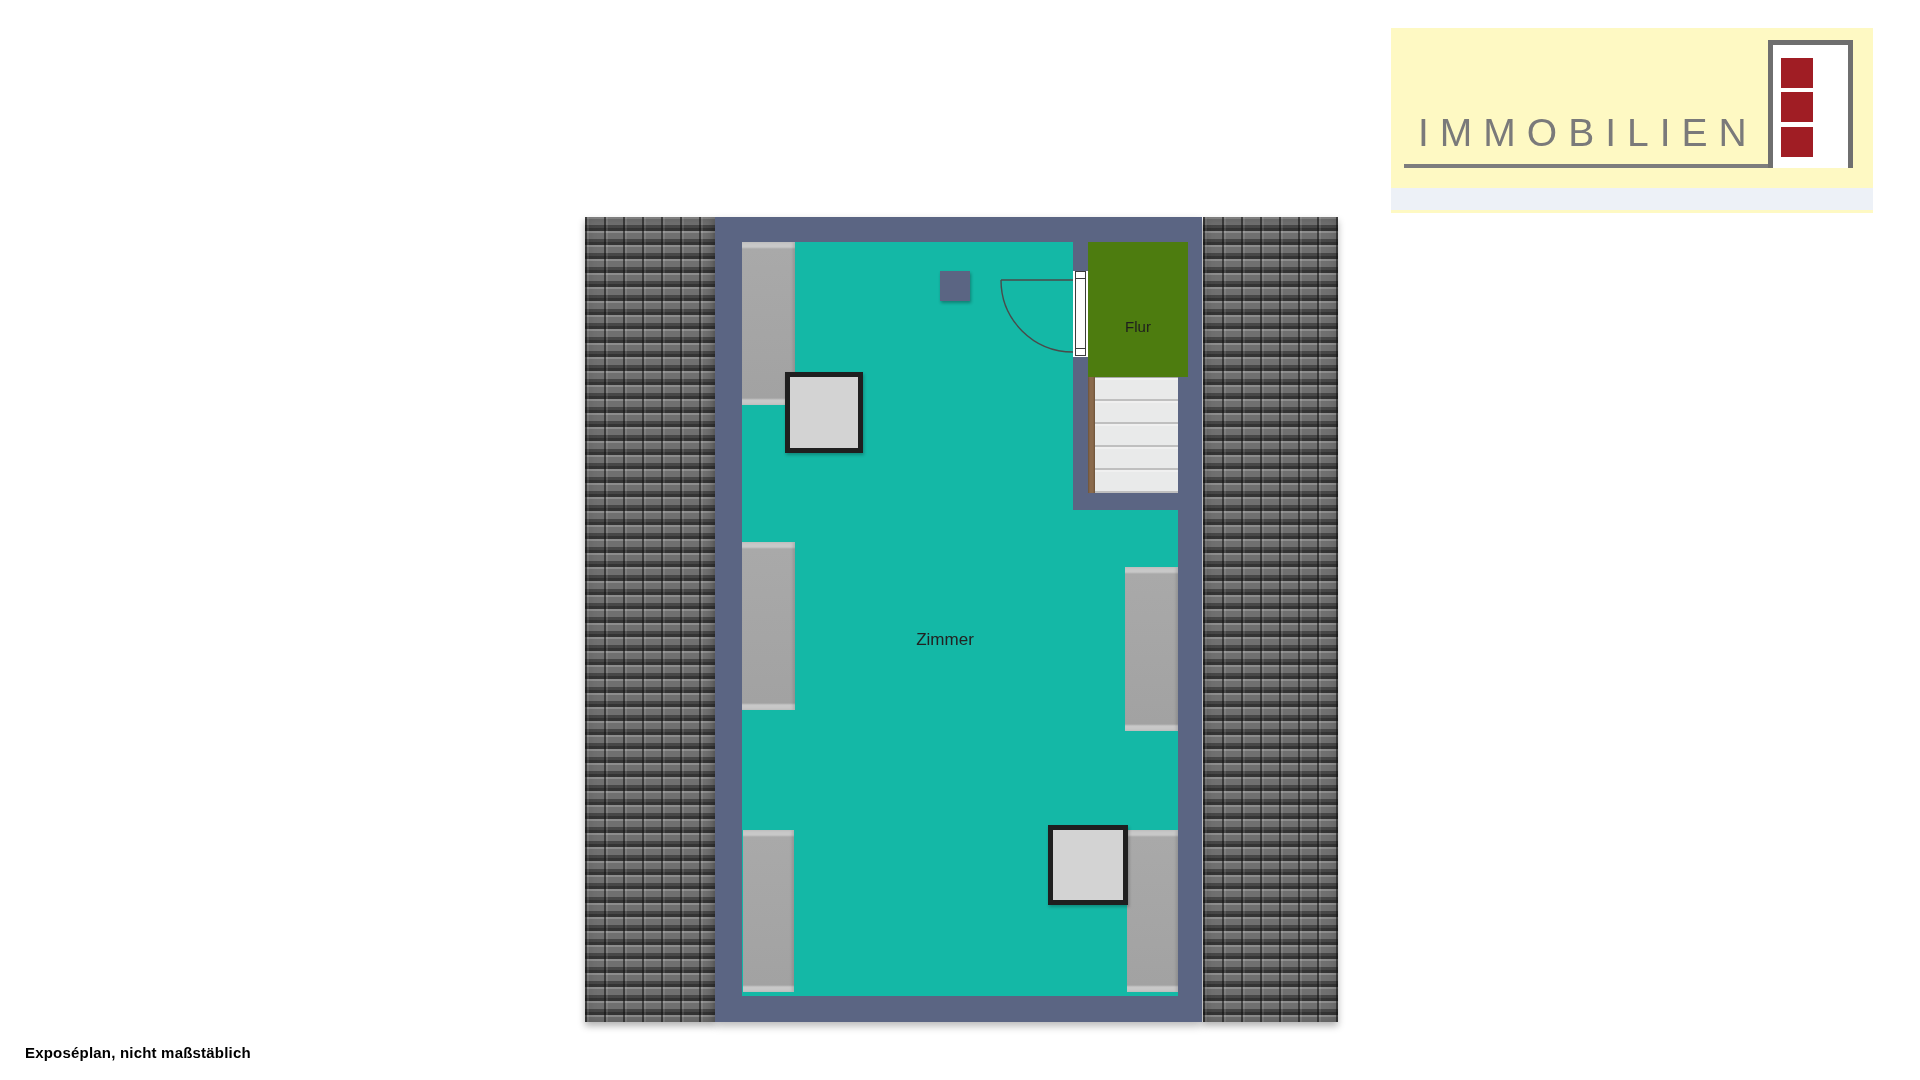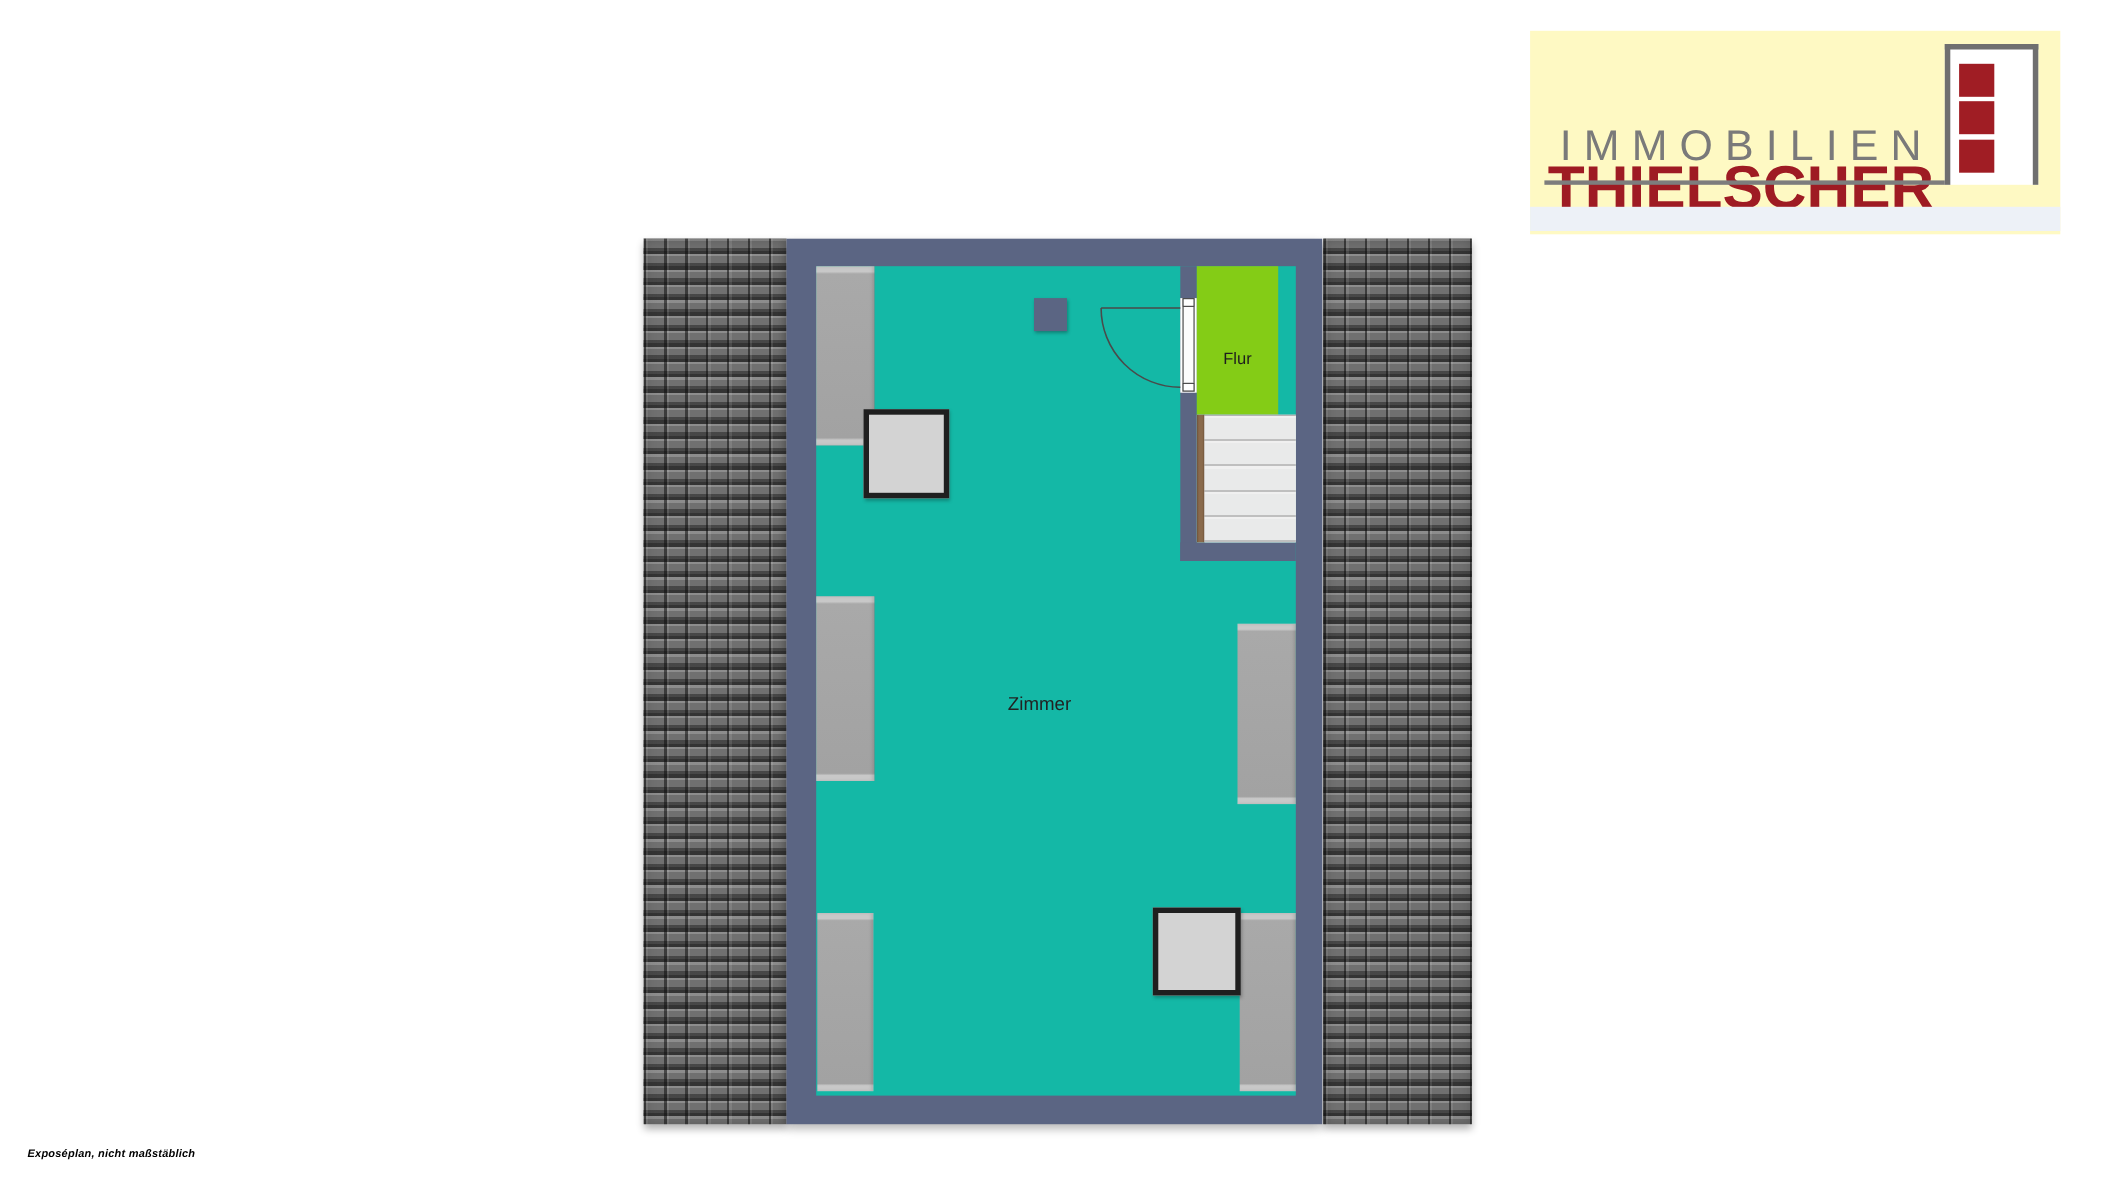--- a/index.html
+++ b/index.html
@@ -30,21 +30,21 @@
 
   
   .building{position:absolute;left:715px;top:217px;width:487px;height:805px;background:#5b6583;
             box-shadow:0 4px 8px rgba(0,0,0,.28);}
   .floor{position:absolute;left:27px;top:25px;width:436px;height:754px;background:#14b8a6;}
 
   
   .iwall{position:absolute;left:358px;top:25px;width:15px;height:268px;background:#5b6583;}
   .iwall .opening{position:absolute;left:0;top:29px;width:15px;height:86px;background:#ffffff;}
   .iwall-bottom{position:absolute;left:358px;top:276px;width:105px;height:17px;background:#5b6583;}
-  .flur{position:absolute;left:373px;top:25px;width:74px;height:135px;background:#84cc16;text-decoration:underline;}
+  .flur{position:absolute;left:373px;top:25px;width:100px;height:135px;background:#4d7c0f;text-decoration:underline;}
   .flur .room-label{position:absolute;left:0;top:76px;width:100%;text-align:center;
                     font-size:15px;color:#1e1e1e;}
   .stairs{position:absolute;left:373px;top:160px;width:90px;height:116px;background:#ededee;}
   .stair-stringer{position:absolute;left:0;top:0;width:7px;height:116px;
                   background:linear-gradient(90deg,#6d5238 0,#8a6a4c 2px,#8a6a4c 5px,#6d5238 7px);}
   .stair-treads{position:absolute;left:7px;top:0;right:0;bottom:0;
       background-image:repeating-linear-gradient(180deg,#f0f0f0 0 2px,#e9eaea 2px 21px,#bfbfbf 21px 23px);
       border-top:1px solid #a9a9a9;box-sizing:border-box;}
 
   
@@ -67,31 +67,30 @@
   .blacksq{position:absolute;box-sizing:border-box;border:5px solid #1f1f1f;background:#d3d3d3;
            box-shadow:1px 2px 3px rgba(0,0,0,.25);}
   .blacksq.a{left:43px;top:130px;width:78px;height:81px;}
   .blacksq.b{left:306px;top:583px;width:80px;height:80px;}
   .chimney{position:absolute;left:198px;top:29px;width:30px;height:30px;background:#5b6583;
            box-shadow:1px 2px 3px rgba(0,0,0,.3);}
   .zimmer-label{position:absolute;left:153px;top:388px;width:100px;text-align:center;
                 font-size:17px;color:#222222;}
 
   
-  .footer-note{position:absolute;left:25px;top:1044px;font-size:10px;font-weight:700;
-               color:#000000;letter-spacing:.2px;font-style:italic;}
+  .footer-note{position:absolute;left:25px;top:1044px;font-size:15px;font-weight:700;
+               color:#000000;letter-spacing:.2px;}
 </style>
 </head>
 <body>
 
 <div class="stage">
 
   <div class="logo">
     <div class="logo-line1">IMMOBILIEN</div>
-    <div class="logo-line2">THIELSCHER</div>
     <div class="logo-underline"></div>
     <div class="logo-frame">
       <div class="logo-sq s1"></div>
       <div class="logo-sq s2"></div>
       <div class="logo-sq s3"></div>
     </div>
     <div class="logo-band"></div>
   </div>
 
   <div class="tiles tiles-left"></div>

